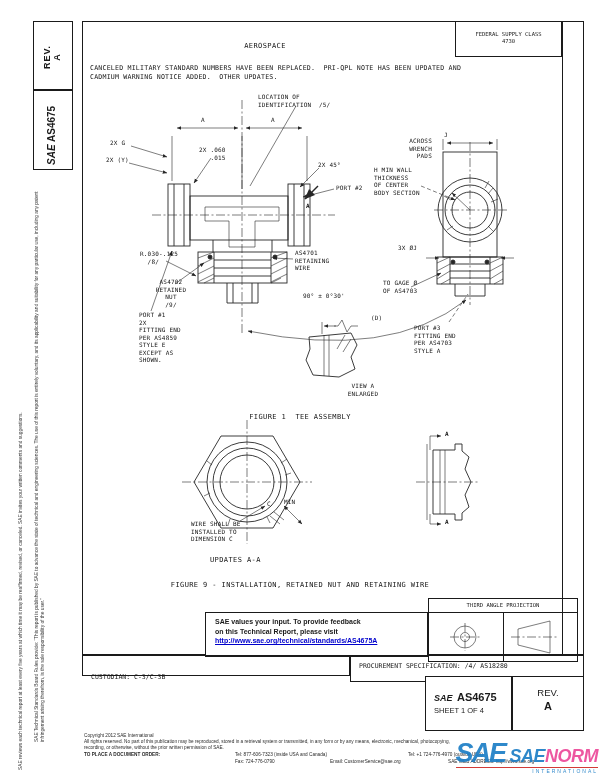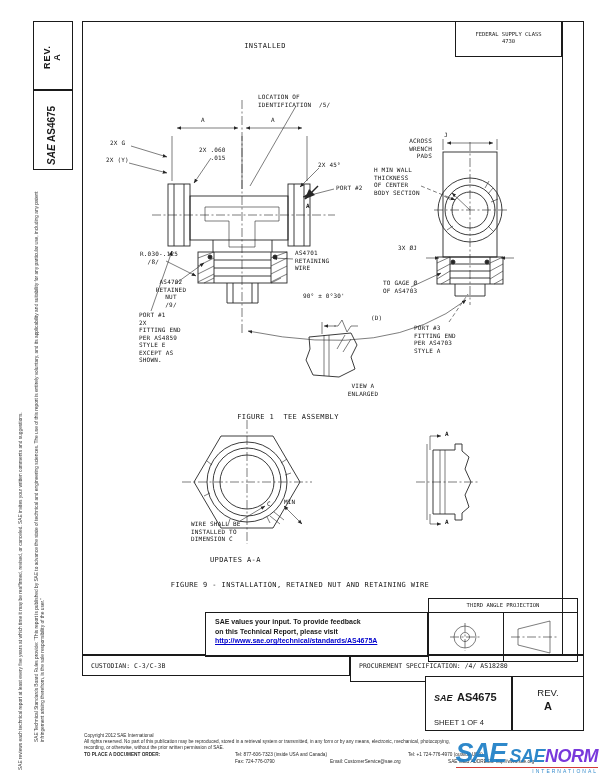--- a/index.html
+++ b/index.html
@@ -20,21 +20,21 @@
   .lw{stroke:#262626;fill:none;stroke-width:.9;}
   .thin{stroke-width:.6;}
   .cl{stroke-dasharray:9 2.5 2 2.5;stroke-width:.6;}
   .dsh{stroke-dasharray:4 2.5;stroke-width:.6;}
   .link{color:#0000cc;text-decoration:underline;cursor:pointer;}
   .fine{position:absolute;font:4.7px/6px "Liberation Sans",sans-serif;color:#2a2a2a;white-space:nowrap;}
   .wm{position:absolute;right:2px;bottom:2px;text-align:right;opacity:.92;
       font-family:"Liberation Sans",sans-serif;}
   .wm .mark{font-size:27px;font-weight:bold;font-style:italic;color:#1d7ec6;letter-spacing:-2px;}
   .wm .nm{font-size:18px;font-weight:bold;font-style:italic;letter-spacing:-.5px;}
-  .wm .blue{color:#1d7ec6;} .wm .red{color:#6d28d9;}
+  .wm .blue{color:#1d7ec6;} .wm .red{color:#ec4899;}
   .wm .sub{font-size:5px;color:#1d7ec6;letter-spacing:2px;border-top:1px solid #cf2b26;margin-top:-2px;}
 </style>
 </head>
 <body>
 
 <div id="page">
 
   <div class="vpar" style="left:34px;top:742px;width:558px;">SAE Technical Standards Board Rules provide: “This report is published by SAE to advance the state of technical and engineering sciences. The use of this report is entirely voluntary, and its applicability and suitability for any particular use, including any patent infringement arising therefrom, is the sole responsibility of the user.”</div>
   <div class="vpar" style="left:18px;top:770px;width:480px;">SAE reviews each technical report at least every five years at which time it may be reaffirmed, revised, or canceled. SAE invites your written comments and suggestions.</div>
 
@@ -62,21 +62,23 @@
     </div>
   </div>
 
   <div class="thinbx" style="left:455px;top:21px;width:107px;height:36px;text-align:center;">
     <div style="font:5.5px/7px 'DejaVu Sans Mono',monospace;margin-top:9px;">
       <span>FEDERAL SUPPLY CLASS</span><br>
       <span>4730</span>
     </div>
   </div>
 
-  <div class="co cap" style="left:200px;top:42px;width:130px;text-align:center;">INSTALLED</div>
+  <div class="co cap" style="left:200px;top:42px;width:130px;text-align:center;">AEROSPACE</div>
+  <div class="co" style="left:90px;top:64px;font-size:6.6px;line-height:9px;">CANCELED MILITARY STANDARD NUMBERS HAVE BEEN REPLACED.  PRI-QPL NOTE HAS BEEN UPDATED AND
+CADMIUM WARNING NOTICE ADDED.  OTHER UPDATES.</div>
 
   <svg width="600" height="776" viewBox="0 0 600 776">
     <defs>
       <marker id="ah" viewBox="0 0 10 10" refX="9.5" refY="5" markerWidth="7.5" markerHeight="7.5" orient="auto-start-reverse">
         <path d="M0,1 L10,5 L0,9 z" fill="#262626"></path>
       </marker>
     </defs>
 
     <g class="lw">
       <path class="cl" d="M242,100 V333"></path>
@@ -216,21 +218,21 @@
 STYLE E
 EXCEPT AS
 SHOWN.</div>
   <div class="co" style="left:371px;top:314px;">(D)</div>
   <div class="co" style="left:414px;top:324px;">PORT #3
 FITTING END
 PER AS4703
 STYLE A</div>
   <div class="co cocenter" style="left:336px;top:382px;width:54px;">VIEW A
 ENLARGED</div>
-  <div class="co cap cocenter" style="left:218px;top:413px;width:140px;">FIGURE 1  TEE ASSEMBLY</div>
+  <div class="co cap cocenter" style="left:230px;top:413px;width:140px;">FIGURE 1  TEE ASSEMBLY</div>
 
   <div class="co" style="left:445px;top:430px;font-weight:bold;">A</div>
   <div class="co" style="left:445px;top:518px;font-weight:bold;">A</div>
   <div class="co" style="left:267px;top:500px;">C</div>
   <div class="co" style="left:284px;top:498px;">MIN</div>
   <div class="co" style="left:191px;top:520px;">WIRE SHALL BE
 INSTALLED TO
 DIMENSION C</div>
   <div class="co cap" style="left:210px;top:556px;">UPDATES A-A</div>
   <div class="co cap cocenter" style="left:145px;top:581px;width:310px;">FIGURE 9 - INSTALLATION, RETAINED NUT AND RETAINING WIRE</div>
@@ -242,31 +244,31 @@
 
   <div class="bx" style="left:205px;top:612px;width:223px;height:45px;padding:4px 0 0 9px;">
     <div style="font:bold 7px/9.5px 'Liberation Sans',sans-serif;">
       <span>SAE values your input. To provide feedback</span><br>
       <span>on this Technical Report, please visit</span><br>
       <span class="link">http://www.sae.org/technical/standards/AS4675A</span>
     </div>
   </div>
 
   <div class="thinbx" style="left:82px;top:655px;width:268px;height:21px;">
-    <div style="font:6.5px/9px 'DejaVu Sans Mono',monospace;padding:6px 0 0 8px;">CUSTODIAN:  C-3/C-3B</div>
+    <div style="font:6.5px/9px 'DejaVu Sans Mono',monospace;padding:6px 0 0 8px;margin-top:11px;">CUSTODIAN:  C-3/C-3B</div>
   </div>
   <div class="thinbx" style="left:350px;top:655px;width:234px;height:27px;">
     <div style="font:6.5px/9px 'DejaVu Sans Mono',monospace;padding:6px 0 0 8px;">PROCUREMENT SPECIFICATION: /4/ AS18280</div>
   </div>
 
   <div class="bx" style="left:425px;top:676px;width:87px;height:55px;">
     <div style="padding:10px 0 0 8px;font-family:'Liberation Sans',sans-serif;">
       <span style="font:bold italic 9px 'Liberation Sans',sans-serif;">SAE</span>
       <span style="font:bold 11px 'Liberation Sans',sans-serif;">AS4675</span>
-      <div style="font:7.5px 'Liberation Sans',sans-serif;margin-top:13px;">SHEET 1 OF 4</div>
+      <div style="font:7.5px 'Liberation Sans',sans-serif;margin-top:1px;">SHEET 1 OF 4</div>
     </div>
   </div>
   <div class="bx" style="left:512px;top:676px;width:72px;height:55px;text-align:center;">
     <div style="font:9.5px 'Liberation Sans',sans-serif;padding-top:10px;">REV.</div>
     <div style="font:bold 11px 'Liberation Sans',sans-serif;padding-top:2px;">A</div>
   </div>
 
   <div class="fine" style="left:84px;top:733px;">Copyright 2012 SAE International</div>
   <div class="fine" style="left:84px;top:739px;">All rights reserved. No part of this publication may be reproduced, stored in a retrieval system or transmitted, in any form or by any means, electronic, mechanical, photocopying,</div>
   <div class="fine" style="left:84px;top:745px;">recording, or otherwise, without the prior written permission of SAE.</div>

